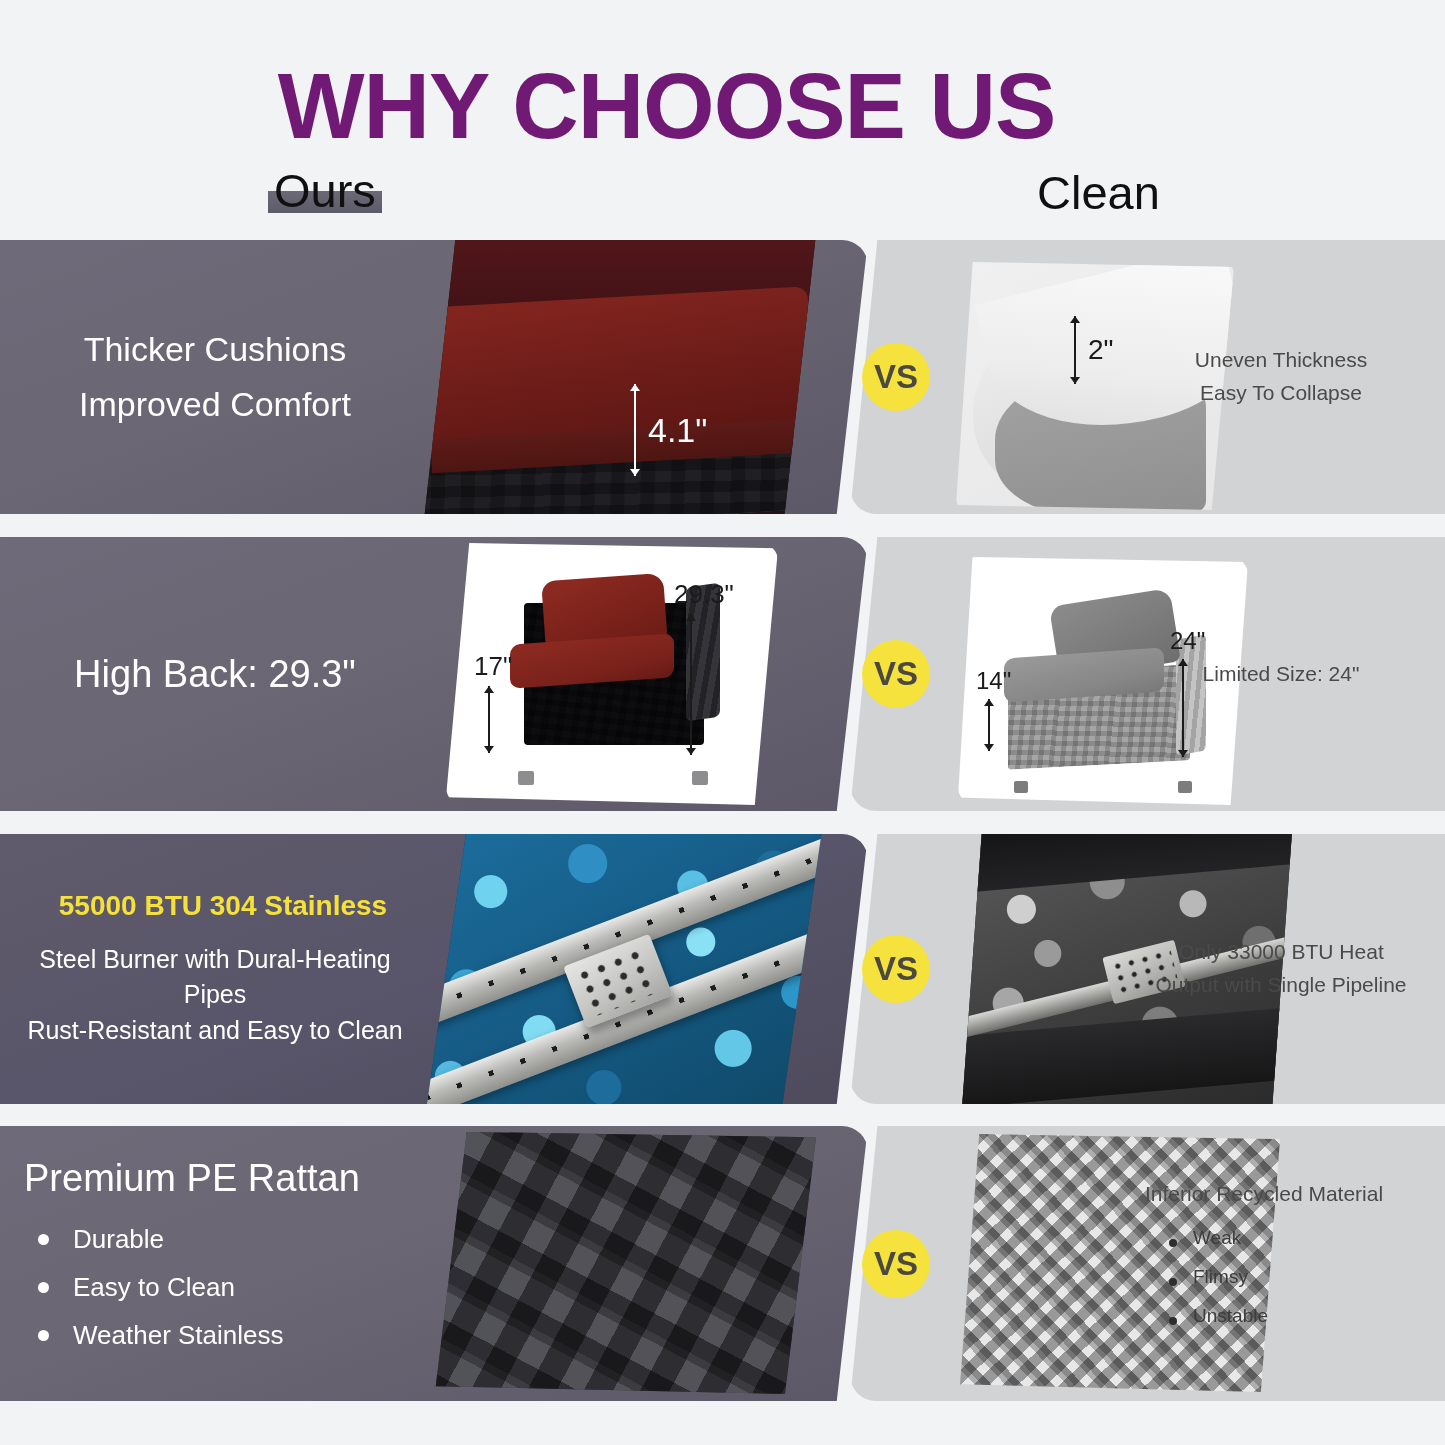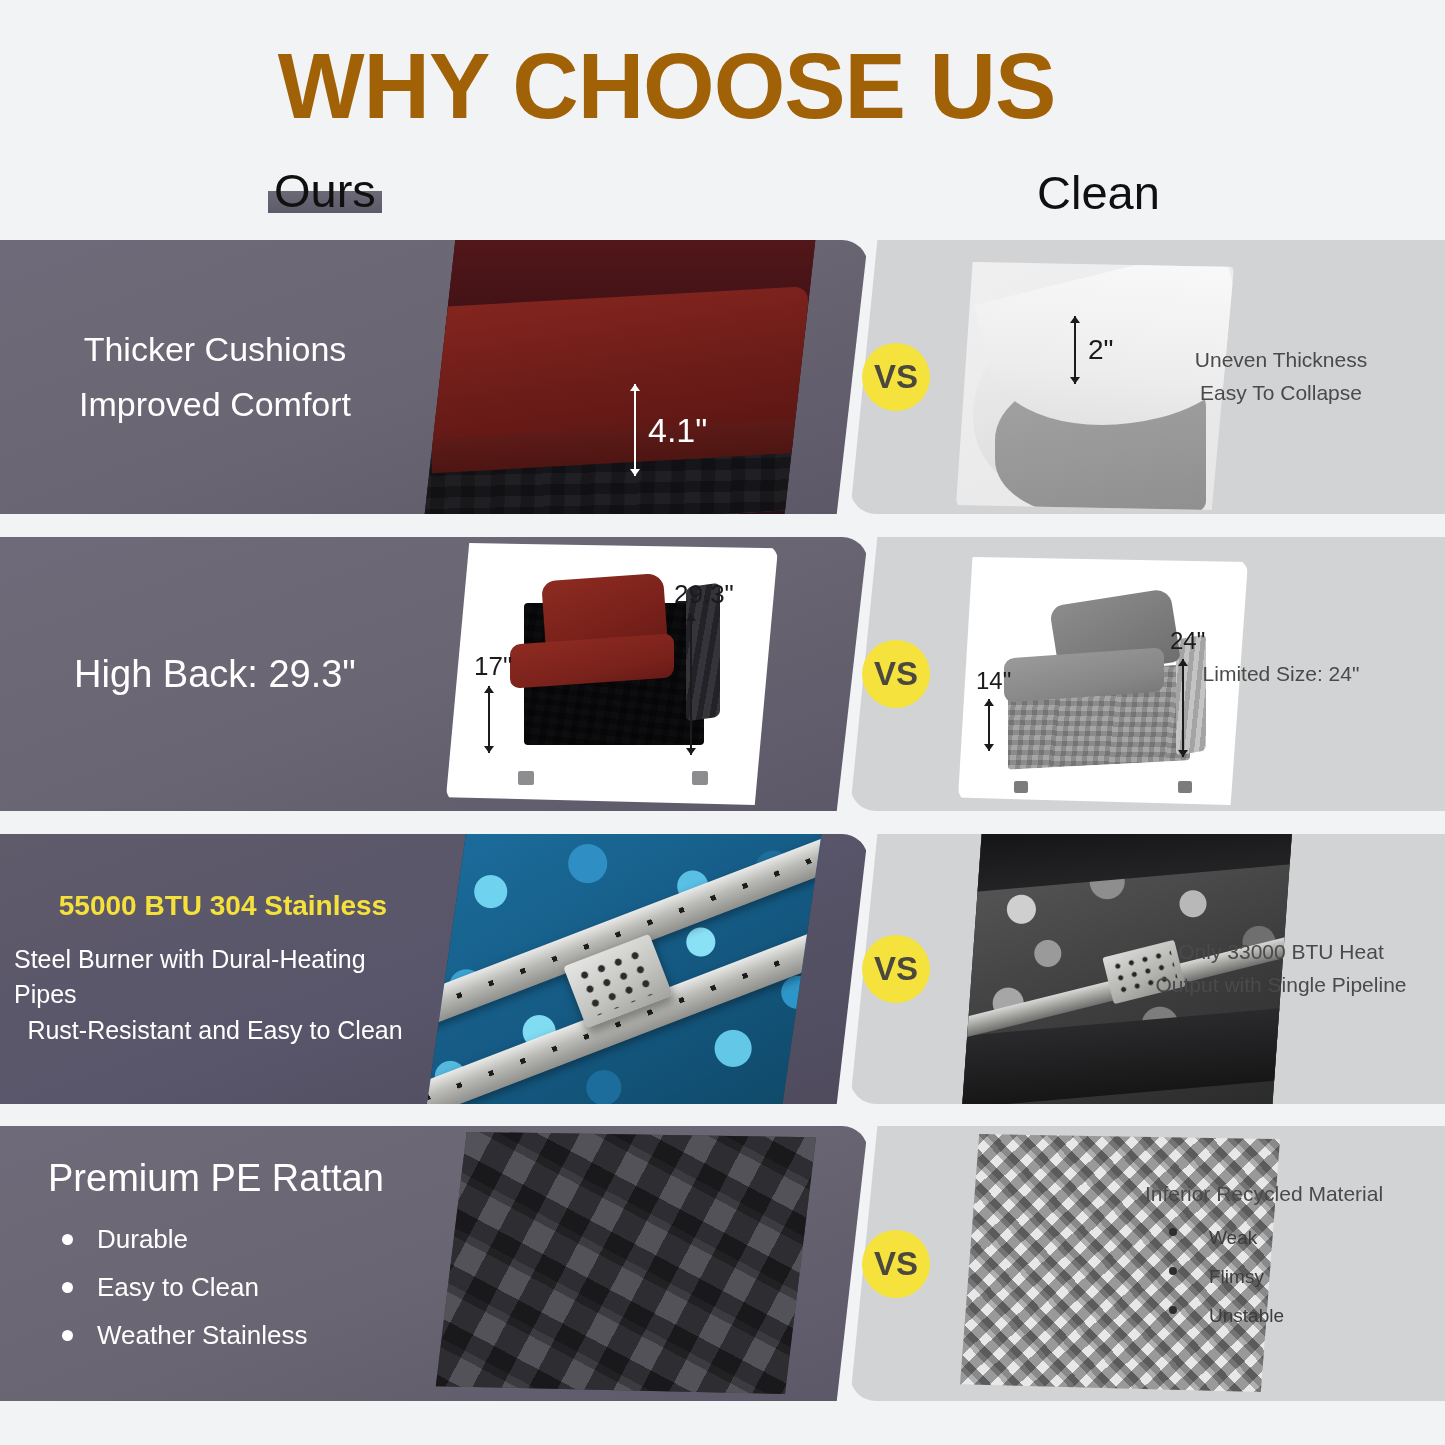--- a/index.html
+++ b/index.html
@@ -6,24 +6,24 @@
   html, body {
     width: 1445px; height: 1445px;
     background: #f2f3f5;
     font-family: "Liberation Sans", sans-serif;
     overflow: hidden;
   }
   .page { position: relative; width: 1445px; height: 1445px; background: #f2f3f5; }
 
   
   .title {
-    position: absolute; top: 40px; left: 0; width: 1333px;
+    position: absolute; top: 60px; left: 0; width: 1333px;
     text-align: center;
     font-size: 92px; font-weight: 700; letter-spacing: -1px;
-    color: #a16207; line-height: 1;
+    color: #701a75; line-height: 1;
   }
   .col-heads { position: absolute; top: 166px; left: 0; width: 1445px; height: 70px; }
   .head-ours {
     position: absolute; left: 268px; top: 0;
     font-size: 47px; color: #101010; line-height: 1.05;
     padding: 0 6px;
   }
   .head-ours .hl {
     position: absolute; left: 0; right: 0; bottom: 2px; height: 22px;
     background: linear-gradient(180deg,#6d6a78 0%, #5d5a69 100%);
@@ -73,52 +73,52 @@
     background: #f6e23c;
     display: flex; align-items: center; justify-content: center;
     font-size: 33px; font-weight: 700; color: #4b4840;
     z-index: 6; letter-spacing: 0px;
   }
 
   
   .ltext {
     position: absolute; left: 0; top: 0; width: 430px; height: 100%;
     display: flex; flex-direction: column; justify-content: center;
-    align-items: center; color: #ffffff; text-align: left;
+    align-items: center; color: #ffffff; text-align: center;
     padding: 0 14px; z-index: 3;
   }
   .ltext .l-main { font-size: 34px; line-height: 1.62; font-weight: 400; }
   .ltext .l-head-yellow {
     font-size: 28px; font-weight: 700; color: #f5e13a; margin-bottom: 20px; margin-left: 16px;
   }
   .ltext .l-sub { font-size: 25px; line-height: 1.42; }
   .ltext .l-big { font-size: 38px; font-weight: 400; }
 
-  .ltext.rattan { align-items: flex-start; text-align: left; padding-left: 48px; width: 440px; }
+  .ltext.rattan { align-items: flex-start; text-align: left; padding-left: 24px; width: 440px; }
   .ltext.rattan .l-title { font-size: 38px; margin-bottom: 26px; }
   .bullets { list-style: none; }
   .bullets li {
     font-size: 26px; line-height: 1; margin-bottom: 22px;
     display: flex; align-items: center; gap: 24px; padding-left: 14px;
   }
   .bullets li .dot { width: 11px; height: 11px; border-radius: 50%; background: #fff; flex: 0 0 11px; }
 
   
   .rtext {
     position: absolute; right: 14px; top: 0; width: 300px; height: 100%;
     display: flex; flex-direction: column; justify-content: center;
     color: #4a4a4a; text-align: center; z-index: 3;
   }
   .rtext .r-line { font-size: 21px; line-height: 1.55; }
   .rtext.inferior { text-align: left; padding-left: 14px; justify-content: center; }
   .rtext.inferior .r-title { font-size: 21px; margin-bottom: 22px; }
   .bullets-d { list-style: none; }
   .bullets-d li {
     font-size: 19px; line-height: 1; margin-bottom: 20px;
-    display: flex; align-items: flex-start; gap: 32px; padding-left: 24px; color: #3d3d3d;
+    display: flex; align-items: flex-end; gap: 16px; padding-left: 24px; color: #3d3d3d;
   }
   .bullets-d li .dot { width: 8px; height: 8px; border-radius: 50%; background: #2e2e2e; flex: 0 0 8px; }
 
   
   .img-slot { position: absolute; overflow: hidden; }
 
   
   .cush-card {
     left: 416px; top: -6px; width: 400px; height: 286px;
     -webkit-clip-path: polygon(10% 0, 100% 0, 92% 100%, 2% 100%);

